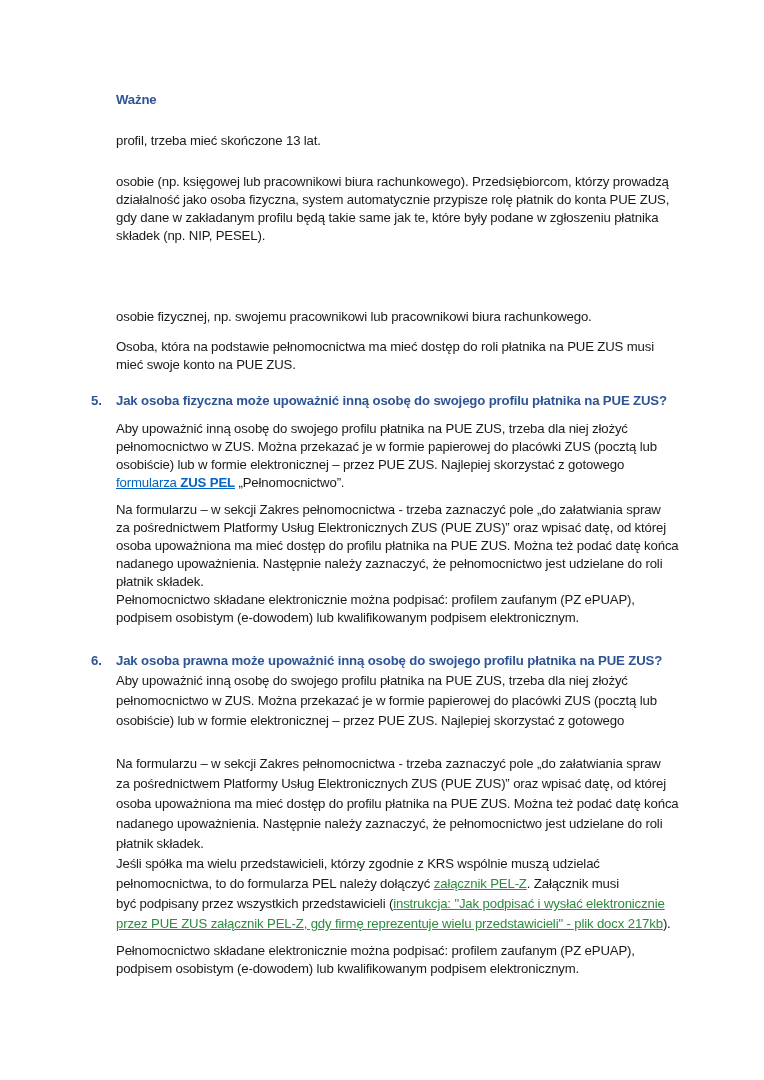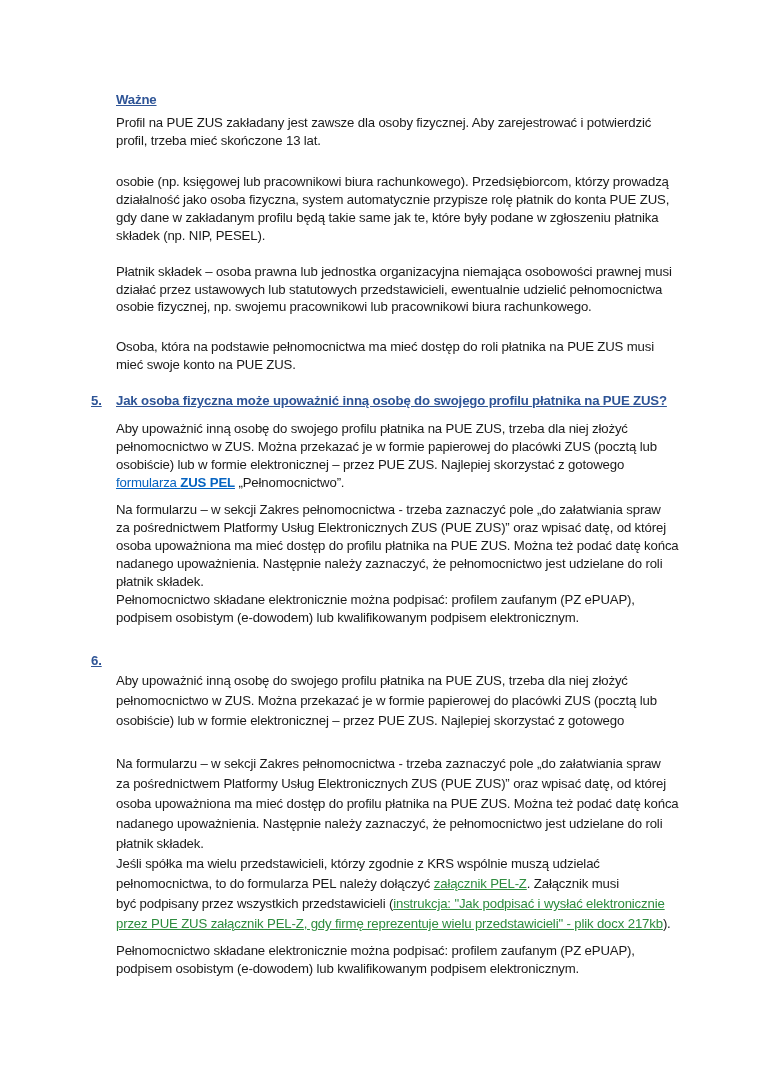--- a/index.html
+++ b/index.html
@@ -7,45 +7,42 @@
       width: 764px; height: 1080px; position: relative; overflow: hidden;
       font-family: "Liberation Sans", sans-serif;
       color: #1a1a1a;
     }
     .page { position: absolute; left: 0; top: 0; width: 764px; height: 1080px; }
     .line {
       position: absolute; left: 116px; white-space: nowrap;
       font-size: 13.2px; line-height: 18px; letter-spacing: -0.15px;
     }
     .heading {
-      color: #2e5496; font-weight: bold; font-size: 13.2px; text-decoration: underline;
+      color: #2e5496; font-weight: bold; font-size: 13.2px;
     }
     .num { position: absolute; left: 91px; }
     .link-blue { color: #0563c1; text-decoration: underline; }
     .link-blue b { font-weight: bold; }
     .link-green { color: #2e8b3e; text-decoration: underline; margin-top: 32px; }
   </style>
 </head>
 <body>
 
 <div class="page">
 
   <div class="line heading" style="top:91px">Ważne</div>
 
-  <div class="line" style="top:114px">Profil na PUE ZUS zakładany jest zawsze dla osoby fizycznej. Aby zarejestrować i potwierdzić</div>
   <div class="line" style="top:132px">profil, trzeba mieć skończone 13 lat.</div>
 
   <div class="line" style="top:173px">osobie (np. księgowej lub pracownikowi biura rachunkowego). Przedsiębiorcom, którzy prowadzą</div>
   <div class="line" style="top:191px">działalność jako osoba fizyczna, system automatycznie przypisze rolę płatnik do konta PUE ZUS,</div>
   <div class="line" style="top:209px">gdy dane w zakładanym profilu będą takie same jak te, które były podane w zgłoszeniu płatnika</div>
   <div class="line" style="top:227px">składek (np. NIP, PESEL).</div>
 
-  <div class="line" style="top:263px">Płatnik składek – osoba prawna lub jednostka organizacyjna niemająca osobowości prawnej musi</div>
-  <div class="line" style="top:281px">działać przez ustawowych lub statutowych przedstawicieli, ewentualnie udzielić pełnomocnictwa</div>
-  <div class="line" style="top:298px">osobie fizycznej, np. swojemu pracownikowi lub pracownikowi biura rachunkowego.</div>
+  <div class="line" style="top:308px">osobie fizycznej, np. swojemu pracownikowi lub pracownikowi biura rachunkowego.</div>
 
   <div class="line" style="top:338px">Osoba, która na podstawie pełnomocnictwa ma mieć dostęp do roli płatnika na PUE ZUS musi</div>
   <div class="line" style="top:356px">mieć swoje konto na PUE ZUS.</div>
 
   <div class="line heading num" style="top:392px">5.</div>
   <div class="line heading" style="top:392px">Jak osoba fizyczna może upoważnić inną osobę do swojego profilu płatnika na PUE ZUS?</div>
 
   <div class="line" style="top:420px">Aby upoważnić inną osobę do swojego profilu płatnika na PUE ZUS, trzeba dla niej złożyć</div>
   <div class="line" style="top:438px">pełnomocnictwo w ZUS. Można przekazać je w formie papierowej do placówki ZUS (pocztą lub</div>
   <div class="line" style="top:456px">osobiście) lub w formie elektronicznej – przez PUE ZUS. Najlepiej skorzystać z gotowego</div>
@@ -55,20 +52,21 @@
 
   <div class="line" style="top:501px">Na formularzu – w sekcji Zakres pełnomocnictwa - trzeba zaznaczyć pole „do załatwiania spraw</div>
   <div class="line" style="top:519px">za pośrednictwem Platformy Usług Elektronicznych ZUS (PUE ZUS)” oraz wpisać datę, od której</div>
   <div class="line" style="top:537px">osoba upoważniona ma mieć dostęp do profilu płatnika na PUE ZUS. Można też podać datę końca</div>
   <div class="line" style="top:555px">nadanego upoważnienia. Następnie należy zaznaczyć, że pełnomocnictwo jest udzielane do roli</div>
   <div class="line" style="top:573px">płatnik składek.</div>
   <div class="line" style="top:591px">Pełnomocnictwo składane elektronicznie można podpisać: profilem zaufanym (PZ ePUAP),</div>
   <div class="line" style="top:609px">podpisem osobistym (e-dowodem) lub kwalifikowanym podpisem elektronicznym.</div>
 
   <div class="line heading num" style="top:652px">6.</div>
+  <div class="line heading" style="top:652px">Jak osoba prawna może upoważnić inną osobę do swojego profilu płatnika na PUE ZUS?</div>
 
   <div class="line" style="top:672px">Aby upoważnić inną osobę do swojego profilu płatnika na PUE ZUS, trzeba dla niej złożyć</div>
   <div class="line" style="top:692px">pełnomocnictwo w ZUS. Można przekazać je w formie papierowej do placówki ZUS (pocztą lub</div>
   <div class="line" style="top:712px">osobiście) lub w formie elektronicznej – przez PUE ZUS. Najlepiej skorzystać z gotowego</div>
 
   <div class="line" style="top:755px">Na formularzu – w sekcji Zakres pełnomocnictwa - trzeba zaznaczyć pole „do załatwiania spraw</div>
   <div class="line" style="top:775px">za pośrednictwem Platformy Usług Elektronicznych ZUS (PUE ZUS)” oraz wpisać datę, od której</div>
   <div class="line" style="top:795px">osoba upoważniona ma mieć dostęp do profilu płatnika na PUE ZUS. Można też podać datę końca</div>
   <div class="line" style="top:815px">nadanego upoważnienia. Następnie należy zaznaczyć, że pełnomocnictwo jest udzielane do roli</div>
   <div class="line" style="top:835px">płatnik składek.</div>

